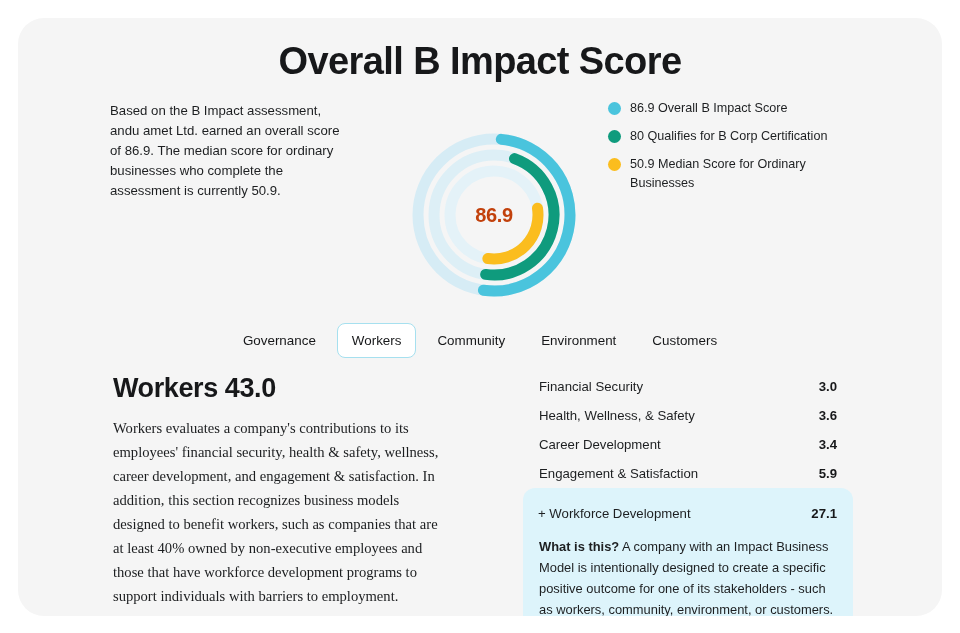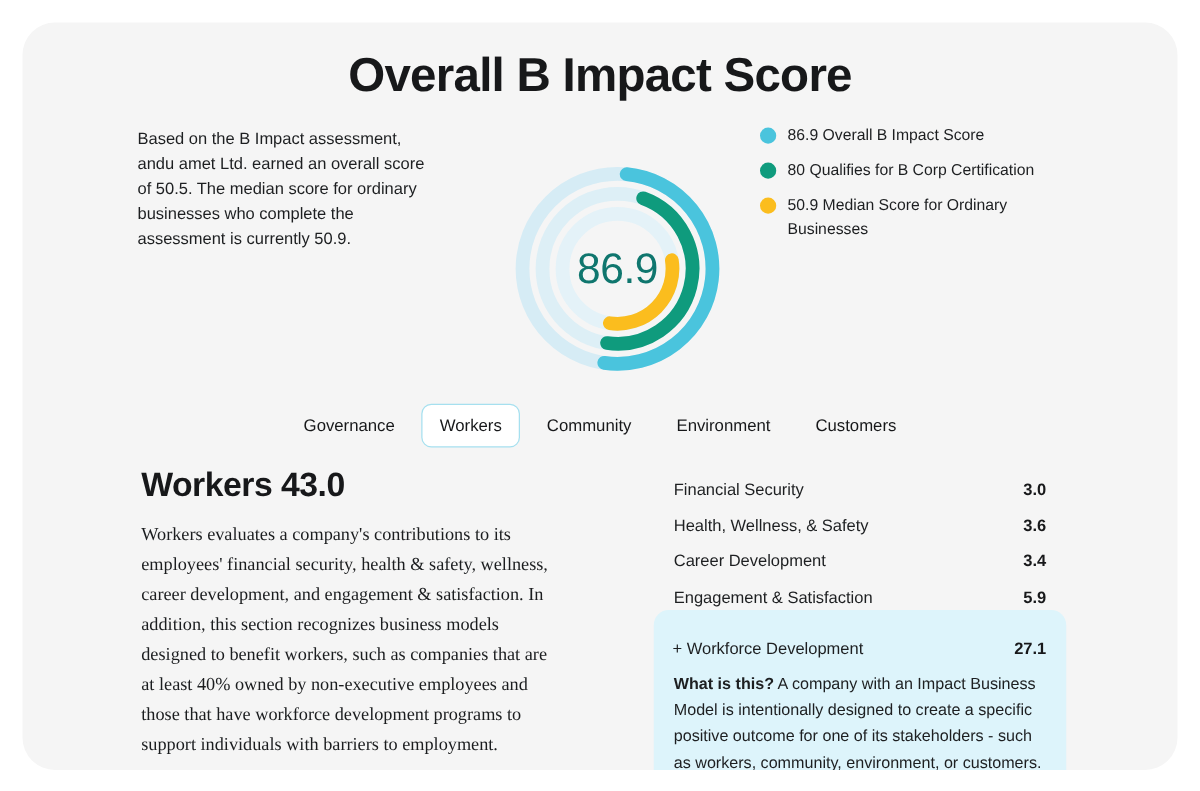--- a/index.html
+++ b/index.html
@@ -63,23 +63,23 @@
   #donut-chart svg { display: block; }
   .donut-center-value {
     position: absolute;
     left: 0;
     top: 0;
     width: 204px;
     height: 204px;
     display: flex;
     align-items: center;
     justify-content: center;
-    font-size: 34px;
-    font-weight: normal;
-    color: #0f766e;
+    font-size: 20px;
+    font-weight: bold;
+    color: #c2410c;
     letter-spacing: -0.3px;
   }
 
   
   #chart-legend {
     position: absolute;
     left: 590px;
     top: 81px;
     width: 250px;
   }
@@ -153,21 +153,21 @@
   
   #score-list {
     position: absolute;
     left: 505px;
     top: 357px;
     width: 330px;
   }
   .score-row {
     display: flex;
     justify-content: space-between;
-    align-items: flex-end;
+    align-items: center;
     padding: 0 16px;
     height: 23.8px;
     margin-bottom: 5px;
     gap: 46px;
   }
   .score-label { font-size: 13.2px; color: #1d1f21; }
   .score-value { font-size: 13.2px; font-weight: bold; color: #17181a; }
 
   #impact-business-model-panel {
     position: absolute;
@@ -187,21 +187,21 @@
   }
   .panel-explainer b { font-weight: bold; }
 </style>
 </head>
 <body>
 
 <div id="report-card">
 
   <div class="page-title">Overall B Impact Score</div>
 
-  <div class="intro-text">Based on the B Impact assessment, andu amet Ltd. earned an overall score of 50.5. The median score for ordinary businesses who complete the assessment is currently 50.9.</div>
+  <div class="intro-text">Based on the B Impact assessment, andu amet Ltd. earned an overall score of 86.9. The median score for ordinary businesses who complete the assessment is currently 50.9.</div>
 
   <div id="donut-chart">
     <svg width="204" height="204" viewBox="0 0 204 204">
       <g id="donut-tracks">
           <circle cx="102" cy="102" r="76" fill="none" stroke="#d6ecf5" stroke-width="11"></circle>
           <circle cx="102" cy="102" r="60" fill="none" stroke="#ddeff6" stroke-width="11"></circle>
           <circle cx="102" cy="102" r="44" fill="none" stroke="#e4f2f8" stroke-width="11"></circle>
         </g>
       <g id="donut-arcs">
           <path d="M 109.30 26.35 A 76 76 0 1 1 91.42 177.26" fill="none" stroke="#4ac4dd" stroke-width="11" stroke-linecap="round"></path>

